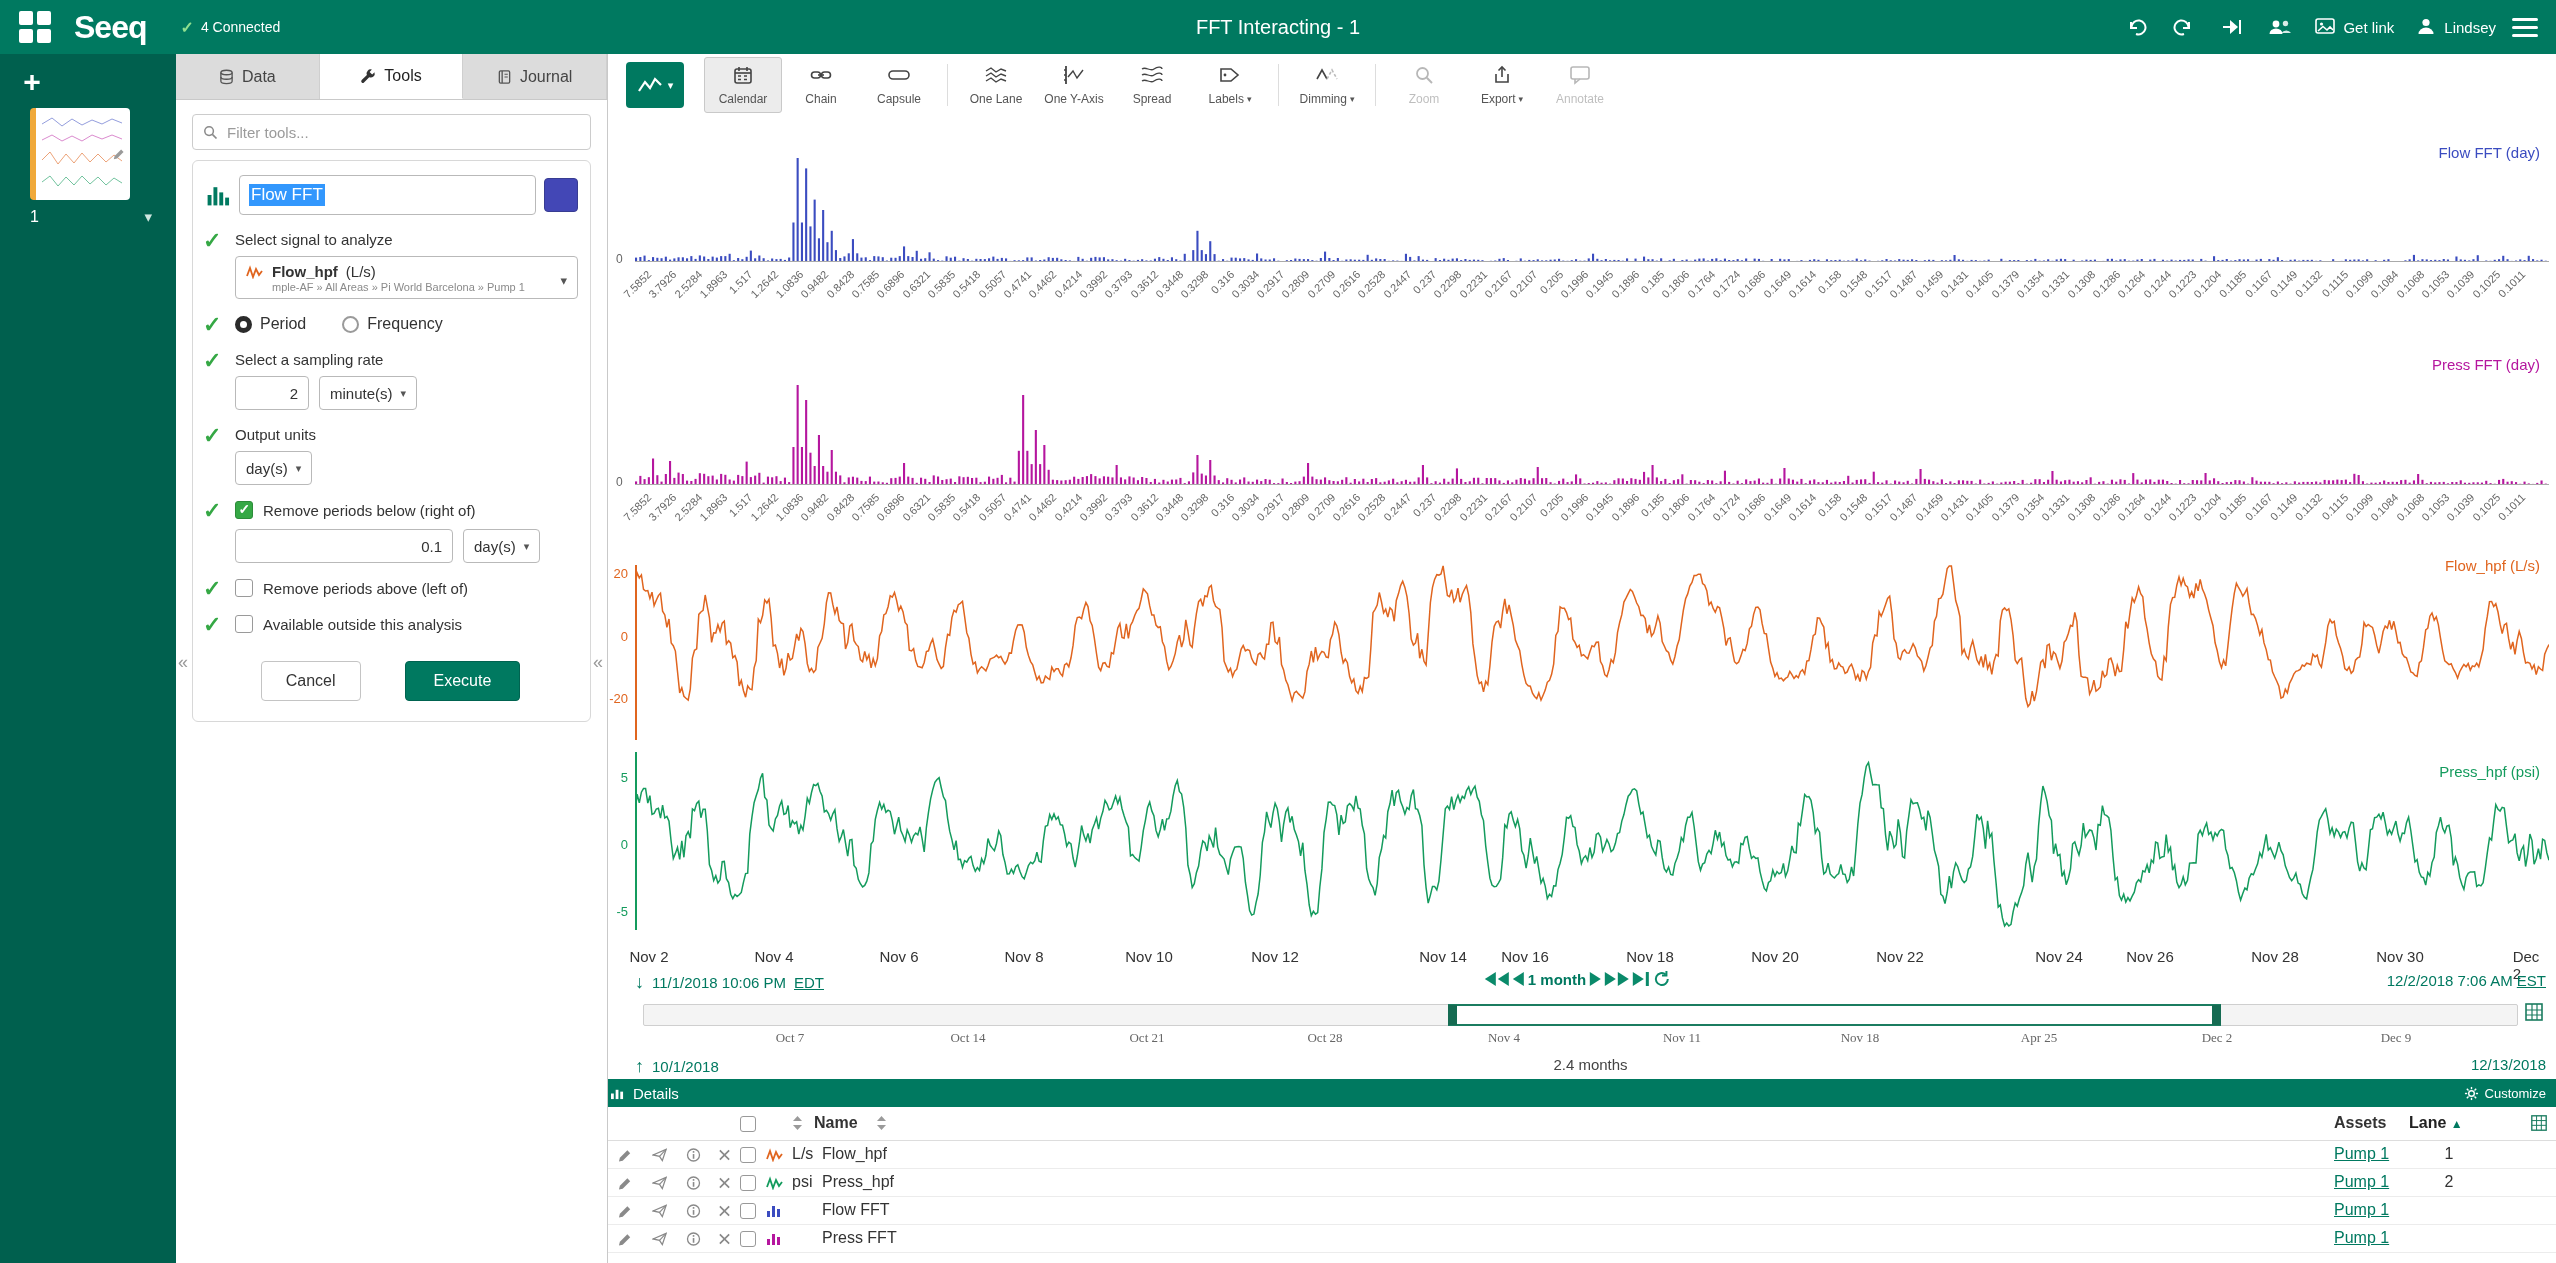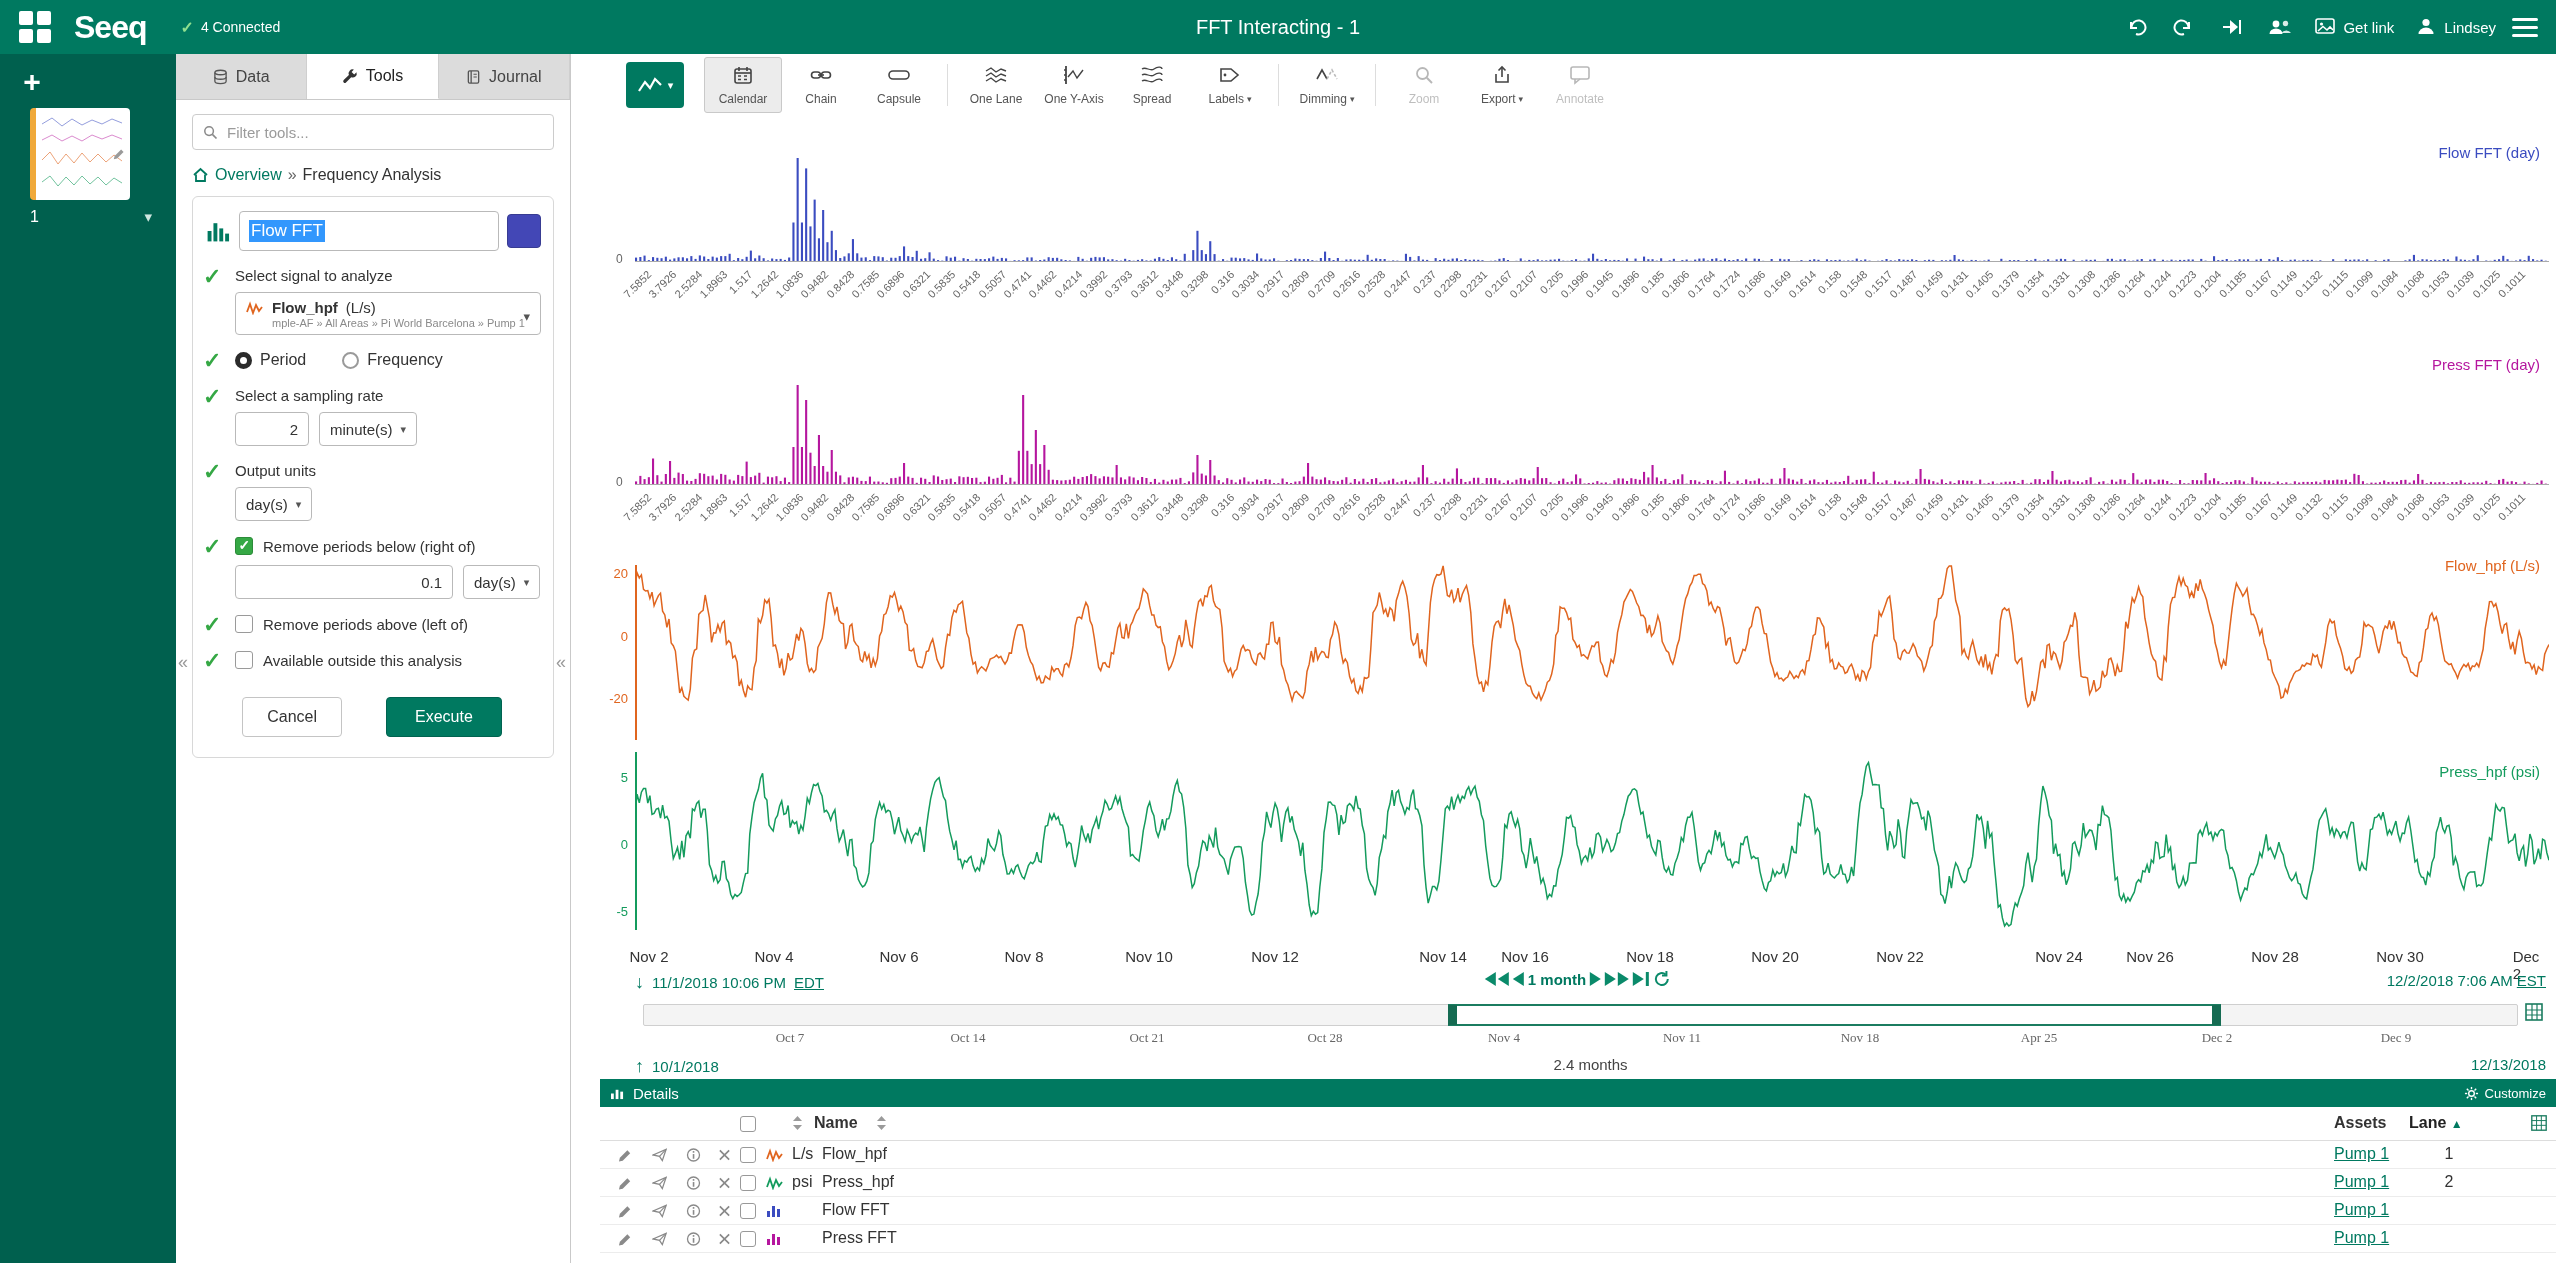--- a/index.html
+++ b/index.html
@@ -28,21 +28,21 @@
   .plus-btn { color:#fff; font-size:30px; font-weight:bold; width:40px; height:40px;
               display:flex; align-items:center; justify-content:center; margin:8px 0 4px 12px; cursor:pointer; }
   .thumb { position:relative; margin:6px 22px 0 30px; width:100px; height:92px; background:#fff;
            border-radius:4px; border-left:6px solid #f0a93a; cursor:pointer; overflow:hidden; }
   .thumb .pencil-badge { position:absolute; right:4px; top:38px; color:#9a9a9a; }
   .thumb-foot { display:flex; align-items:center; justify-content:space-between; margin:8px 24px 0 30px;
                 color:#fff; font-size:16px; }
   .thumb-foot .chev { font-size:15px; cursor:pointer; color:#cfe7e0; }
 
   
-  .tools-panel { position:absolute; top:54px; left:176px; width:395px; bottom:0; background:#fff;
+  .tools-panel { position:absolute; top:54px; left:176px; width:432px; bottom:0; background:#fff;
                  border-right:1px solid #c9c9c9; z-index:10; }
   .tabs { display:flex; height:46px; background:#e2e2e2; border-bottom:1px solid #c9c9c9; }
   .tab { flex:1; display:flex; align-items:center; justify-content:center; gap:8px; font-size:16px;
          color:#444; border-right:1px solid #cfcfcf; cursor:pointer; background:#dcdcdc; }
   .tab.active { background:#fff; color:#222; border-bottom:1px solid #fff; }
   .search-box { margin:14px 16px 10px; height:36px; border:1px solid #ccc; border-radius:4px;
                 display:flex; align-items:center; gap:9px; padding:0 10px; }
   .search-box input { border:none; outline:none; flex:1; font-size:15px; font-family:inherit; color:#0f172a; }
   .search-box input::placeholder { color:#9b9b9b; }
   .breadcrumb { padding:6px 16px 8px; font-size:16px; display:flex; align-items:center; gap:6px; }
@@ -287,29 +287,20 @@
     </div>
 
     <div class="search-box">
       <svg width="15" height="15" viewBox="0 0 16 16">
           <circle cx="6.5" cy="6.5" r="4.6" fill="none" stroke="#8a8a8a" stroke-width="1.6"></circle>
           <path d="M10 10 L14.4 14.4" stroke="#8a8a8a" stroke-width="1.8"></path>
         </svg>
       <input type="text" placeholder="Filter tools..." style="">
     </div>
 
-    <div class="breadcrumb">
-      <svg width="17" height="16" viewBox="0 0 16 16">
-          <path d="M1.5 8 L8 2 L14.5 8" fill="none" stroke="#007960" stroke-width="1.8"></path>
-          <path d="M3.5 7.5 V14 H12.5 V7.5" fill="none" stroke="#007960" stroke-width="1.8"></path>
-        </svg>
-      <a>Overview</a>
-      <span class="crumb-sep">»</span>
-      <span>Frequency Analysis</span>
-    </div>
 
     <div class="tool-card">
 
       <div class="title-row">
         <svg width="26" height="26" viewBox="0 0 20 20">
             <rect x="2" y="10" width="3" height="8" fill="#007960"></rect>
             <rect x="6.5" y="4" width="3" height="14" fill="#007960"></rect>
             <rect x="11" y="8" width="3" height="10" fill="#007960"></rect>
             <rect x="15.5" y="12" width="3" height="6" fill="#007960"></rect>
           </svg>

